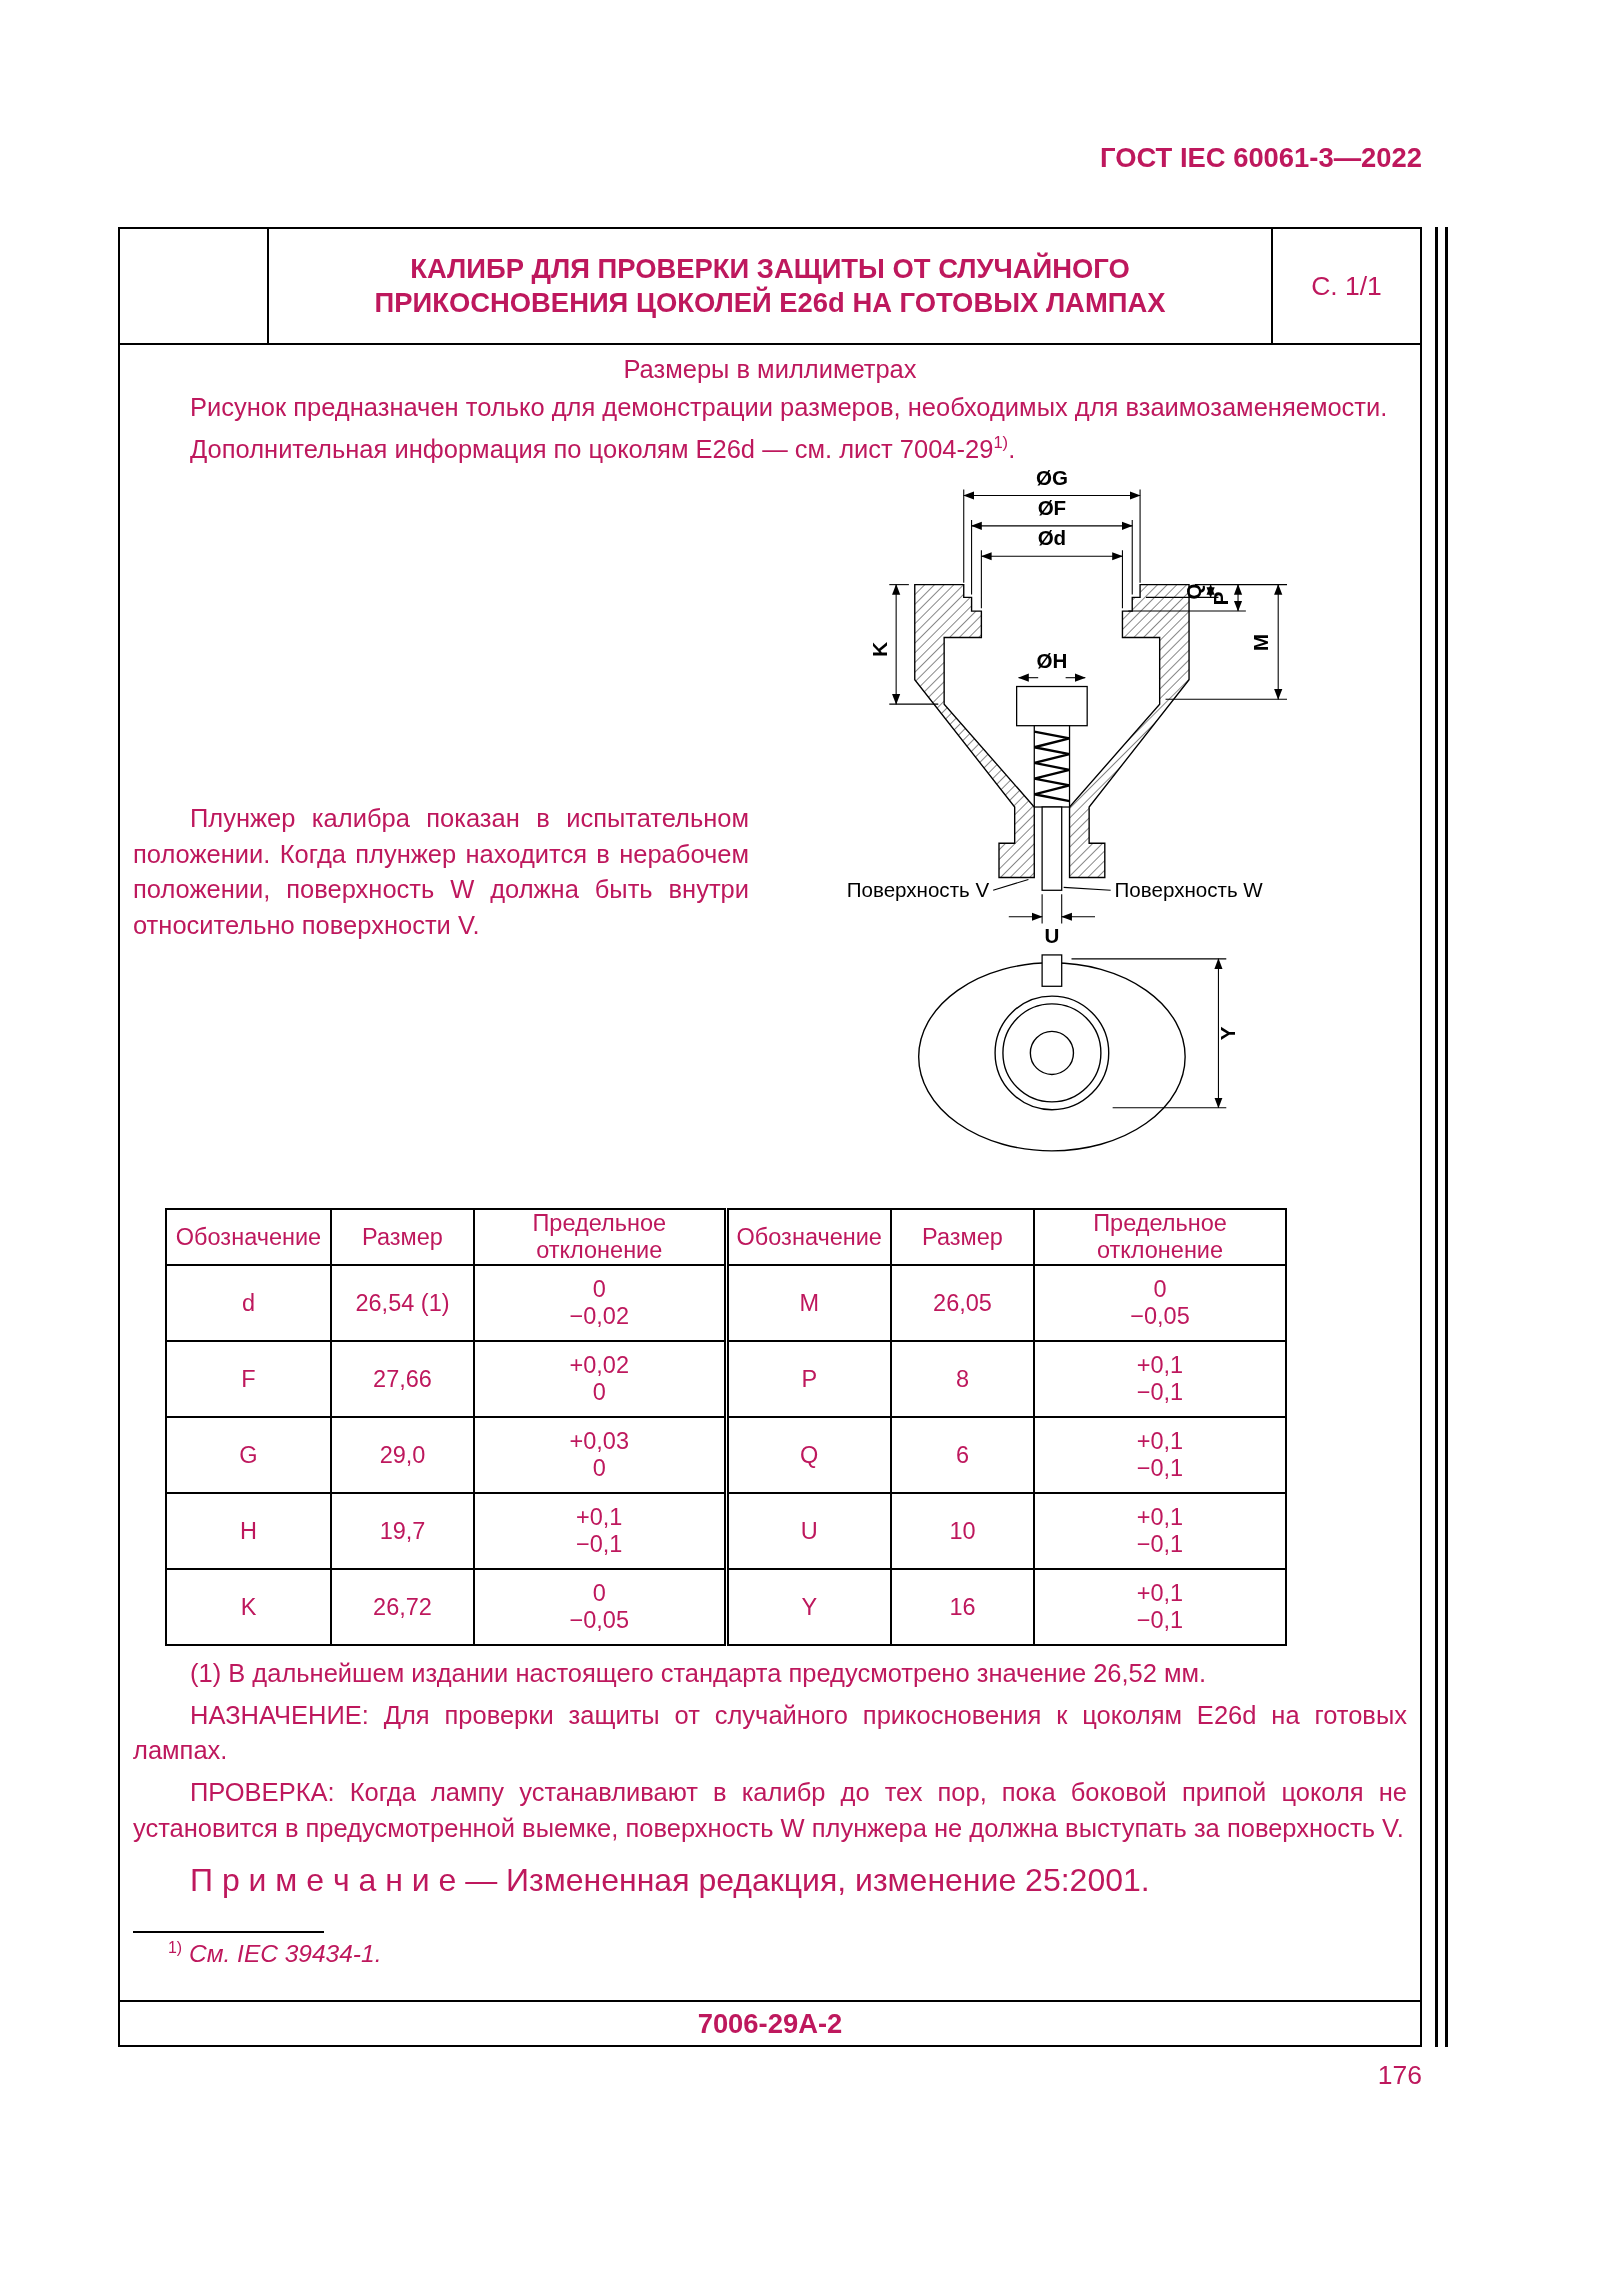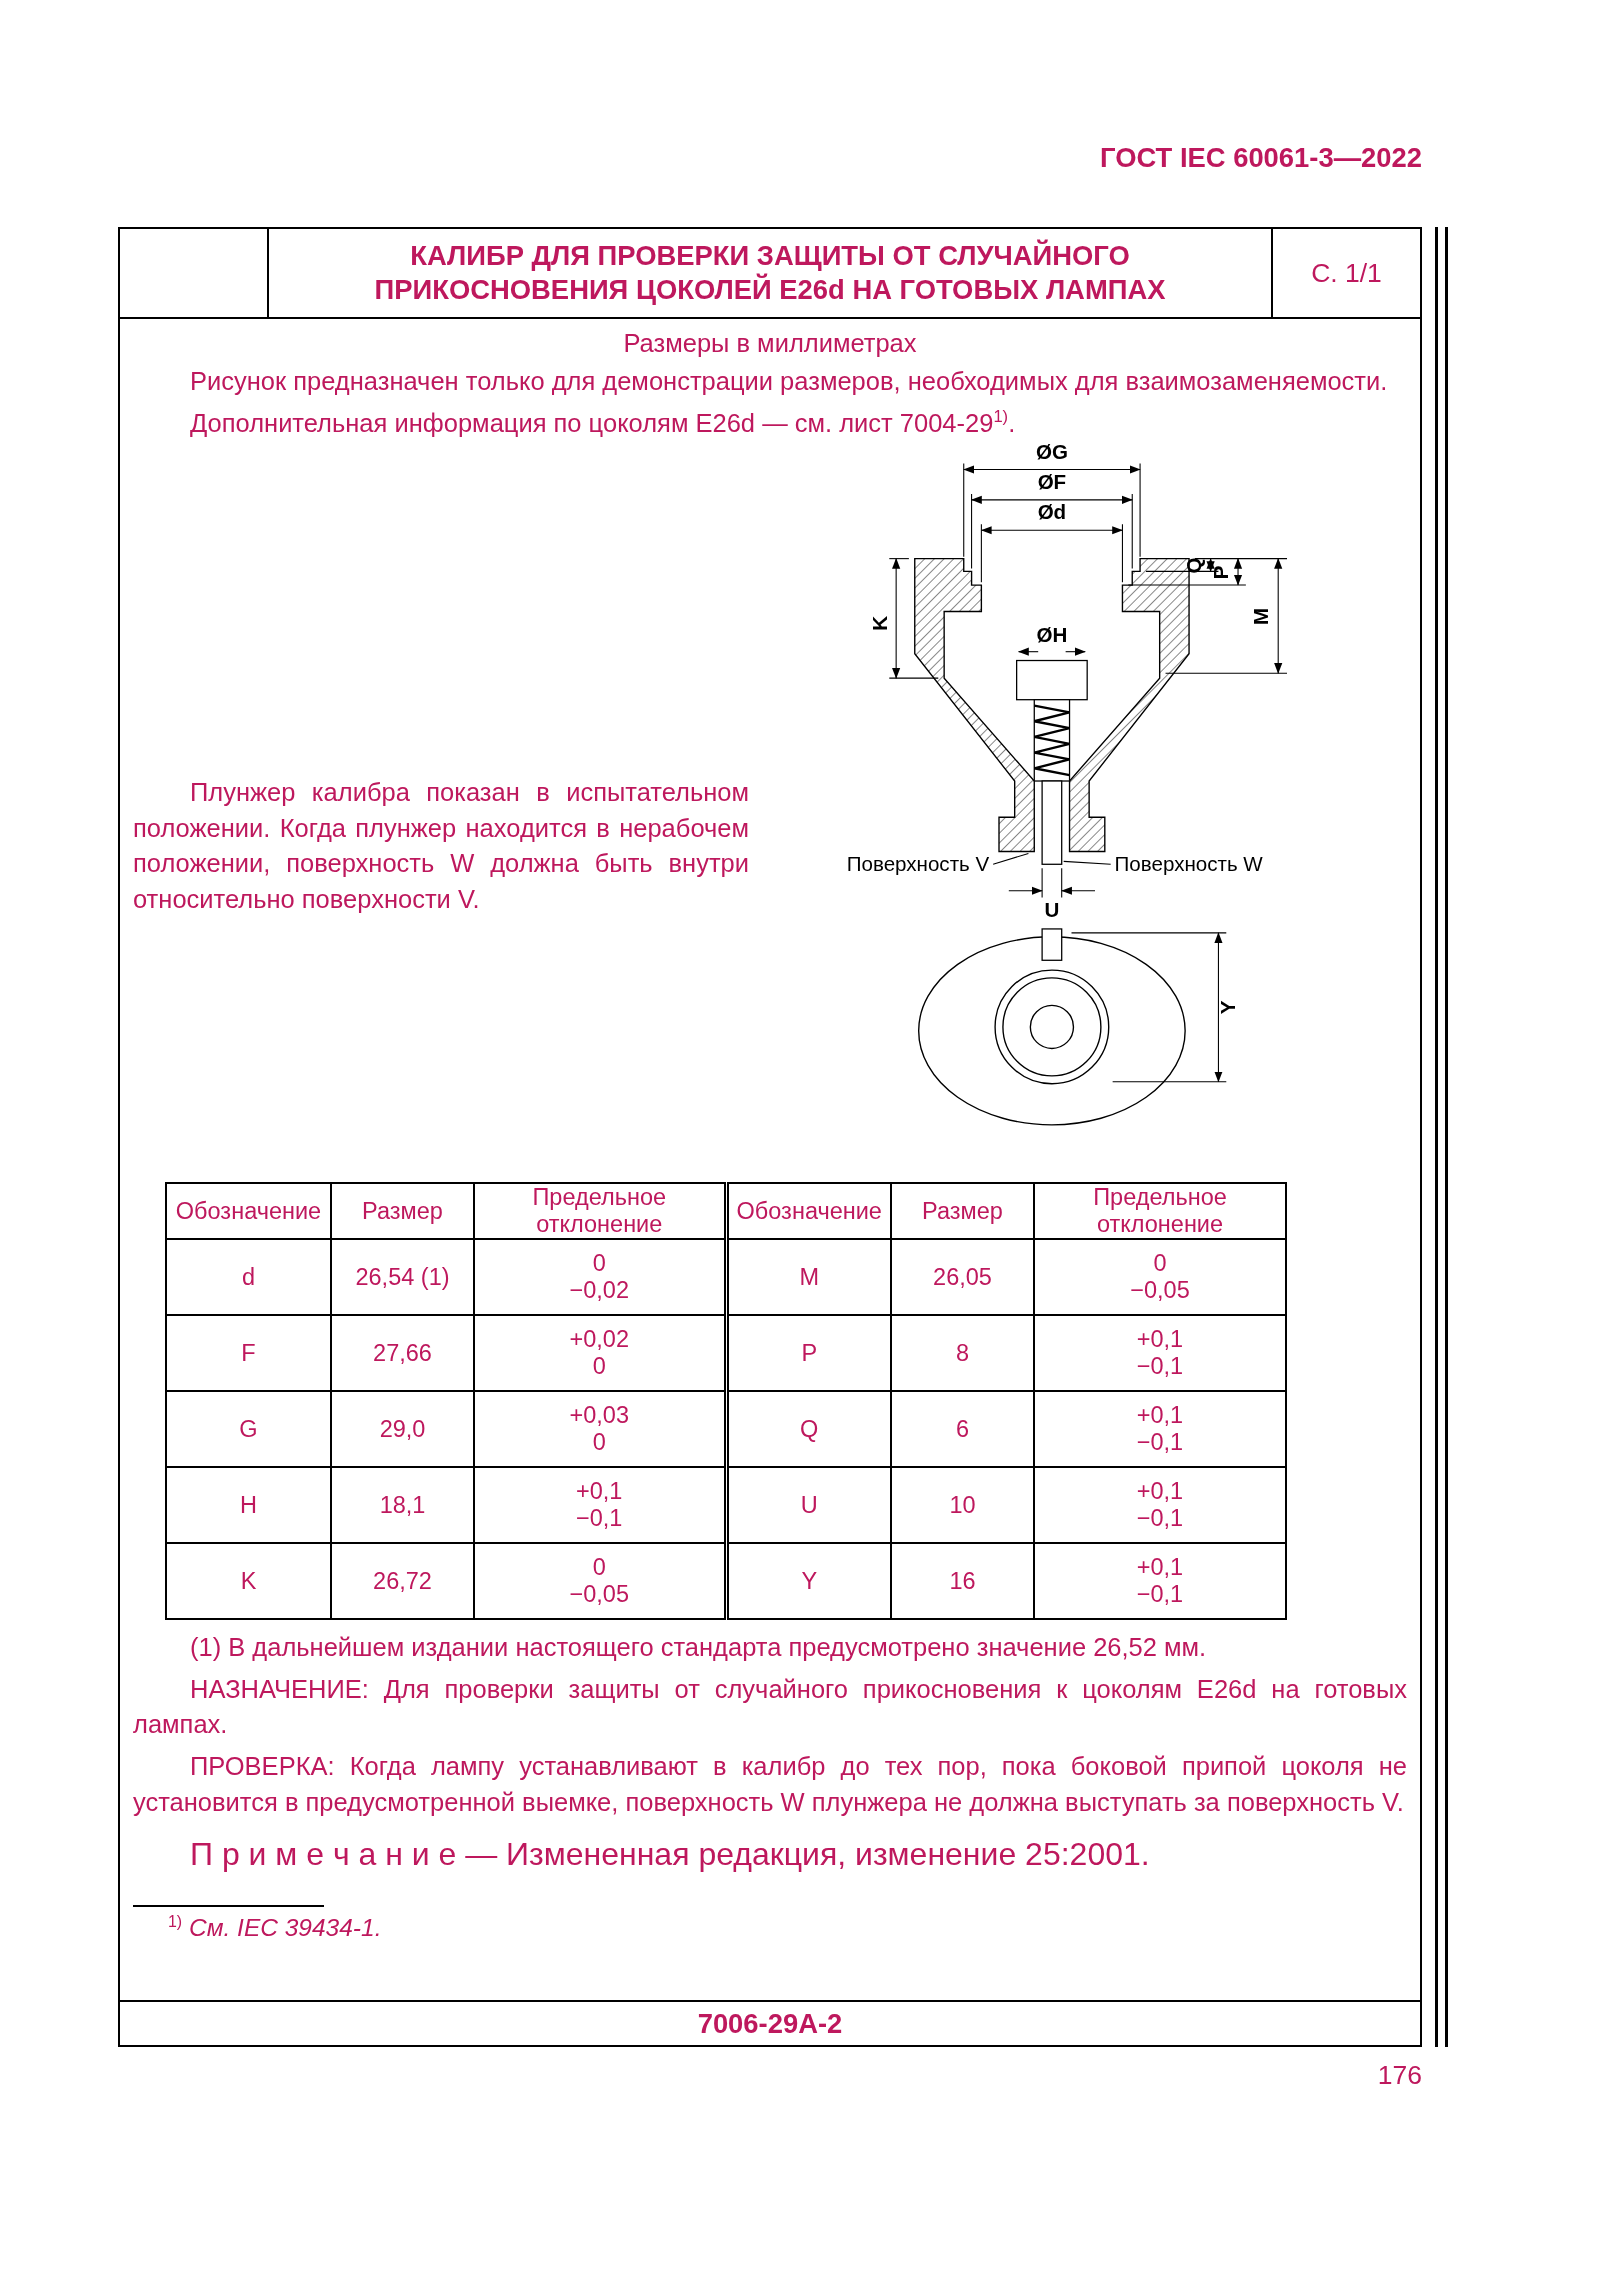--- a/index.html
+++ b/index.html
@@ -14,21 +14,21 @@
   }
   .main-box {
     position:absolute; left:118px; top:227px; width:1304px; height:1820px;
     border:2.5px solid #000; box-sizing:border-box;
   }
   .change-bar { position:absolute; top:227px; height:1820px; width:2.5px; background:#000; }
   .cb1 { left:1435px; } .cb2 { left:1445px; }
 
   .title-block {
     display:grid; grid-template-columns:149px 1fr 149px;
-    border-bottom:2.5px solid #000; height:90px; box-sizing:border-box;
+    border-bottom:2.5px solid #000; height:116px; box-sizing:border-box;
   }
   .tb-left  { border-right:2.5px solid #000; }
   .tb-right { border-left:2.5px solid #000; display:flex; align-items:center; justify-content:center; font-size:26.5px; }
   .tb-title {
     display:flex; flex-direction:column; align-items:center; justify-content:center;
     font-weight:bold; font-size:27.4px; line-height:1.25; text-align:center;
   }
   .content { padding:0 13px; }
   .units-note { margin-top:9.8px; text-align:center; font-size:25.5px; }
   .para {
@@ -239,21 +239,21 @@
               </td>
           <td class="sep">Q</td>
           <td>6</td>
           <td class="dev">
                 <div>+0,1</div>
                 <div>−0,1</div>
               </td>
         </tr>
         <tr>
           <td>H</td>
-          <td>18,1</td>
+          <td>19,7</td>
           <td class="dev">
                 <div>+0,1</div>
                 <div>−0,1</div>
               </td>
           <td class="sep">U</td>
           <td>10</td>
           <td class="dev">
                 <div>+0,1</div>
                 <div>−0,1</div>
               </td>

